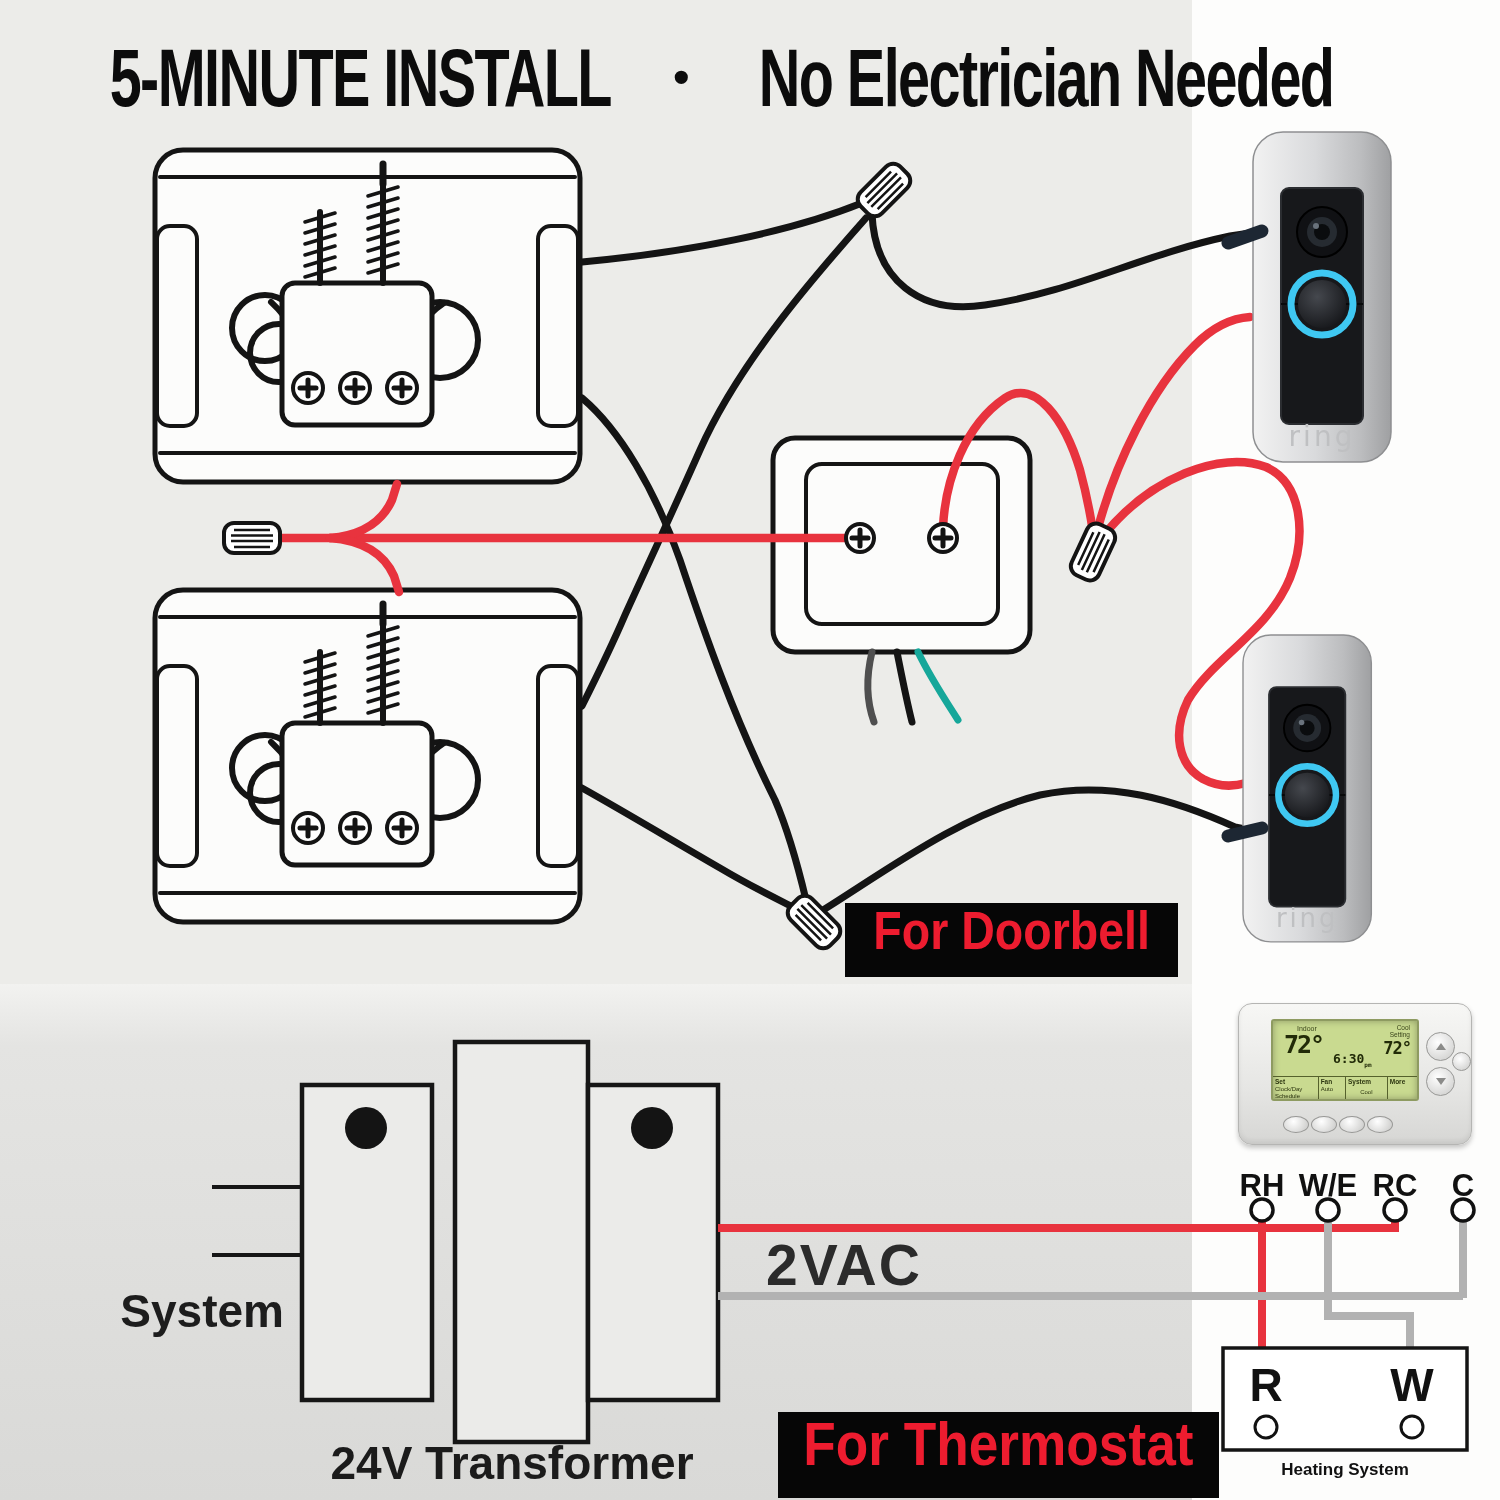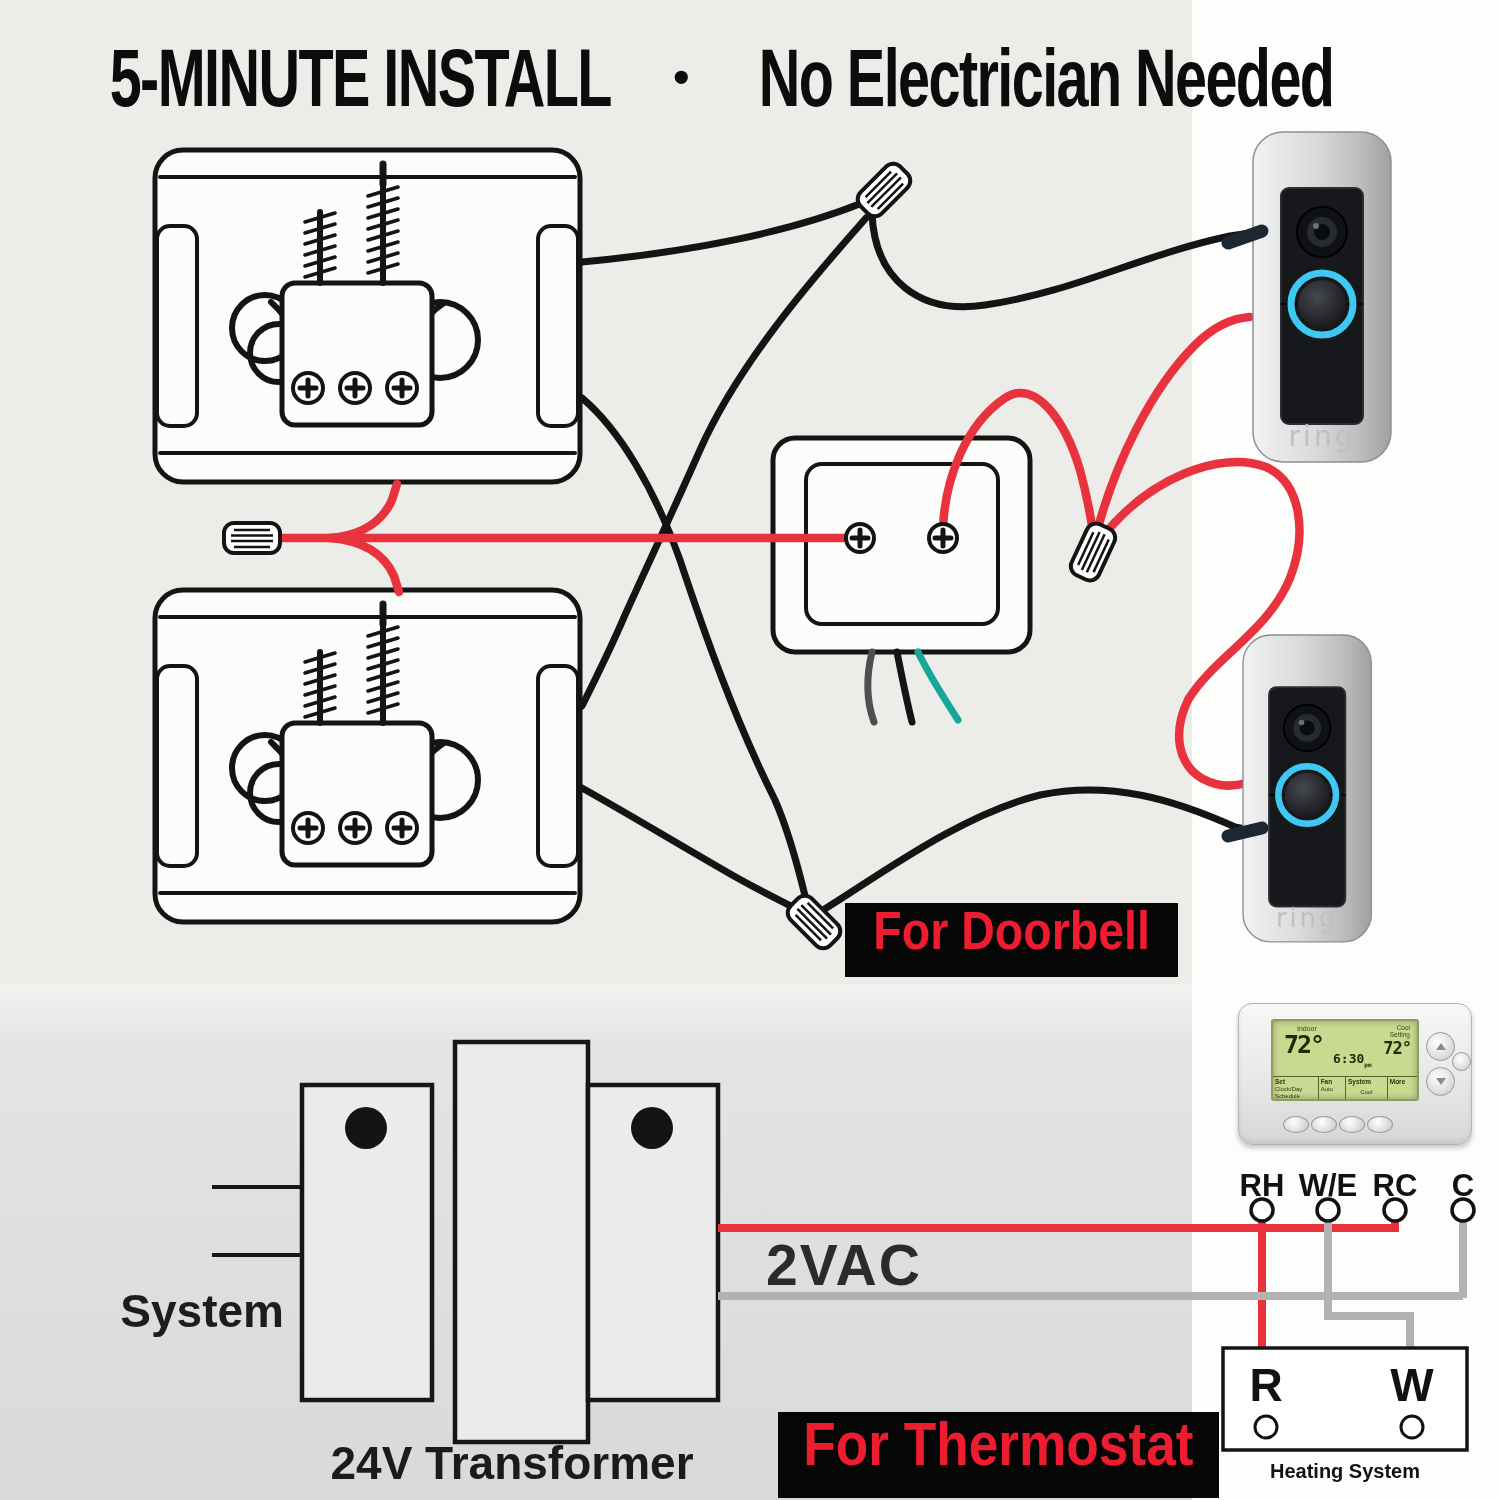--- a/index.html
+++ b/index.html
@@ -40,21 +40,21 @@
   .tx-label{left:0;width:284px;text-align:right;font-weight:700;font-size:46px;color:#1d1d1d;}
   .lbl-hot{top:1106px;}
   .lbl-lv{top:1195px;}
   .lbl-common{top:1284px;}
   .lbl-2vac{left:766px;top:1232px;font-size:57px;font-weight:700;color:#2b2b2b;letter-spacing:2px;}
   .lbl-24v{left:312px;top:1436px;width:400px;text-align:center;font-size:46px;font-weight:700;color:#1b1b1b;}
   
   .term-label{top:1168px;transform:translateX(-50%);font-size:31px;font-weight:700;color:#111;}
   
   .heat-label{top:1358px;transform:translateX(-50%);font-size:46px;font-weight:700;color:#111;}
-  .heat-caption{left:1225px;top:1460px;width:240px;text-align:center;font-size:20px;font-weight:600;color:#111;}
+  .heat-caption{left:1225px;top:1460px;width:240px;text-align:center;font-size:17px;font-weight:600;color:#111;}
   
   .tstat{left:1238px;top:1003px;width:232px;height:140px;border-radius:14px;
       background:linear-gradient(180deg,#f7f7f5 0%,#e6e6e4 60%,#d6d6d4 100%);
       border:1px solid #b5b5b3;box-shadow:0 3px 5px rgba(0,0,0,.22), inset 0 -3px 5px rgba(0,0,0,.07);}
   .tstat-screen{left:32px;top:15px;width:144px;height:78px;background:var(--lcd-green,#c9da90);
       border:2px solid #8e9b61;border-radius:3px;box-shadow:inset 0 0 7px rgba(0,0,0,.3);}
   .scr-indoor-label{left:24px;top:4px;font-size:7px;color:#39431a;}
   .scr-indoor-temp{left:11px;top:9px;font-size:25px;font-weight:700;color:#222b08;
       font-family:"DejaVu Sans Mono",monospace;letter-spacing:-2px;}
   .scr-time{left:60px;top:30px;font-size:13px;font-weight:700;color:#222b08;font-family:"DejaVu Sans Mono",monospace;}

